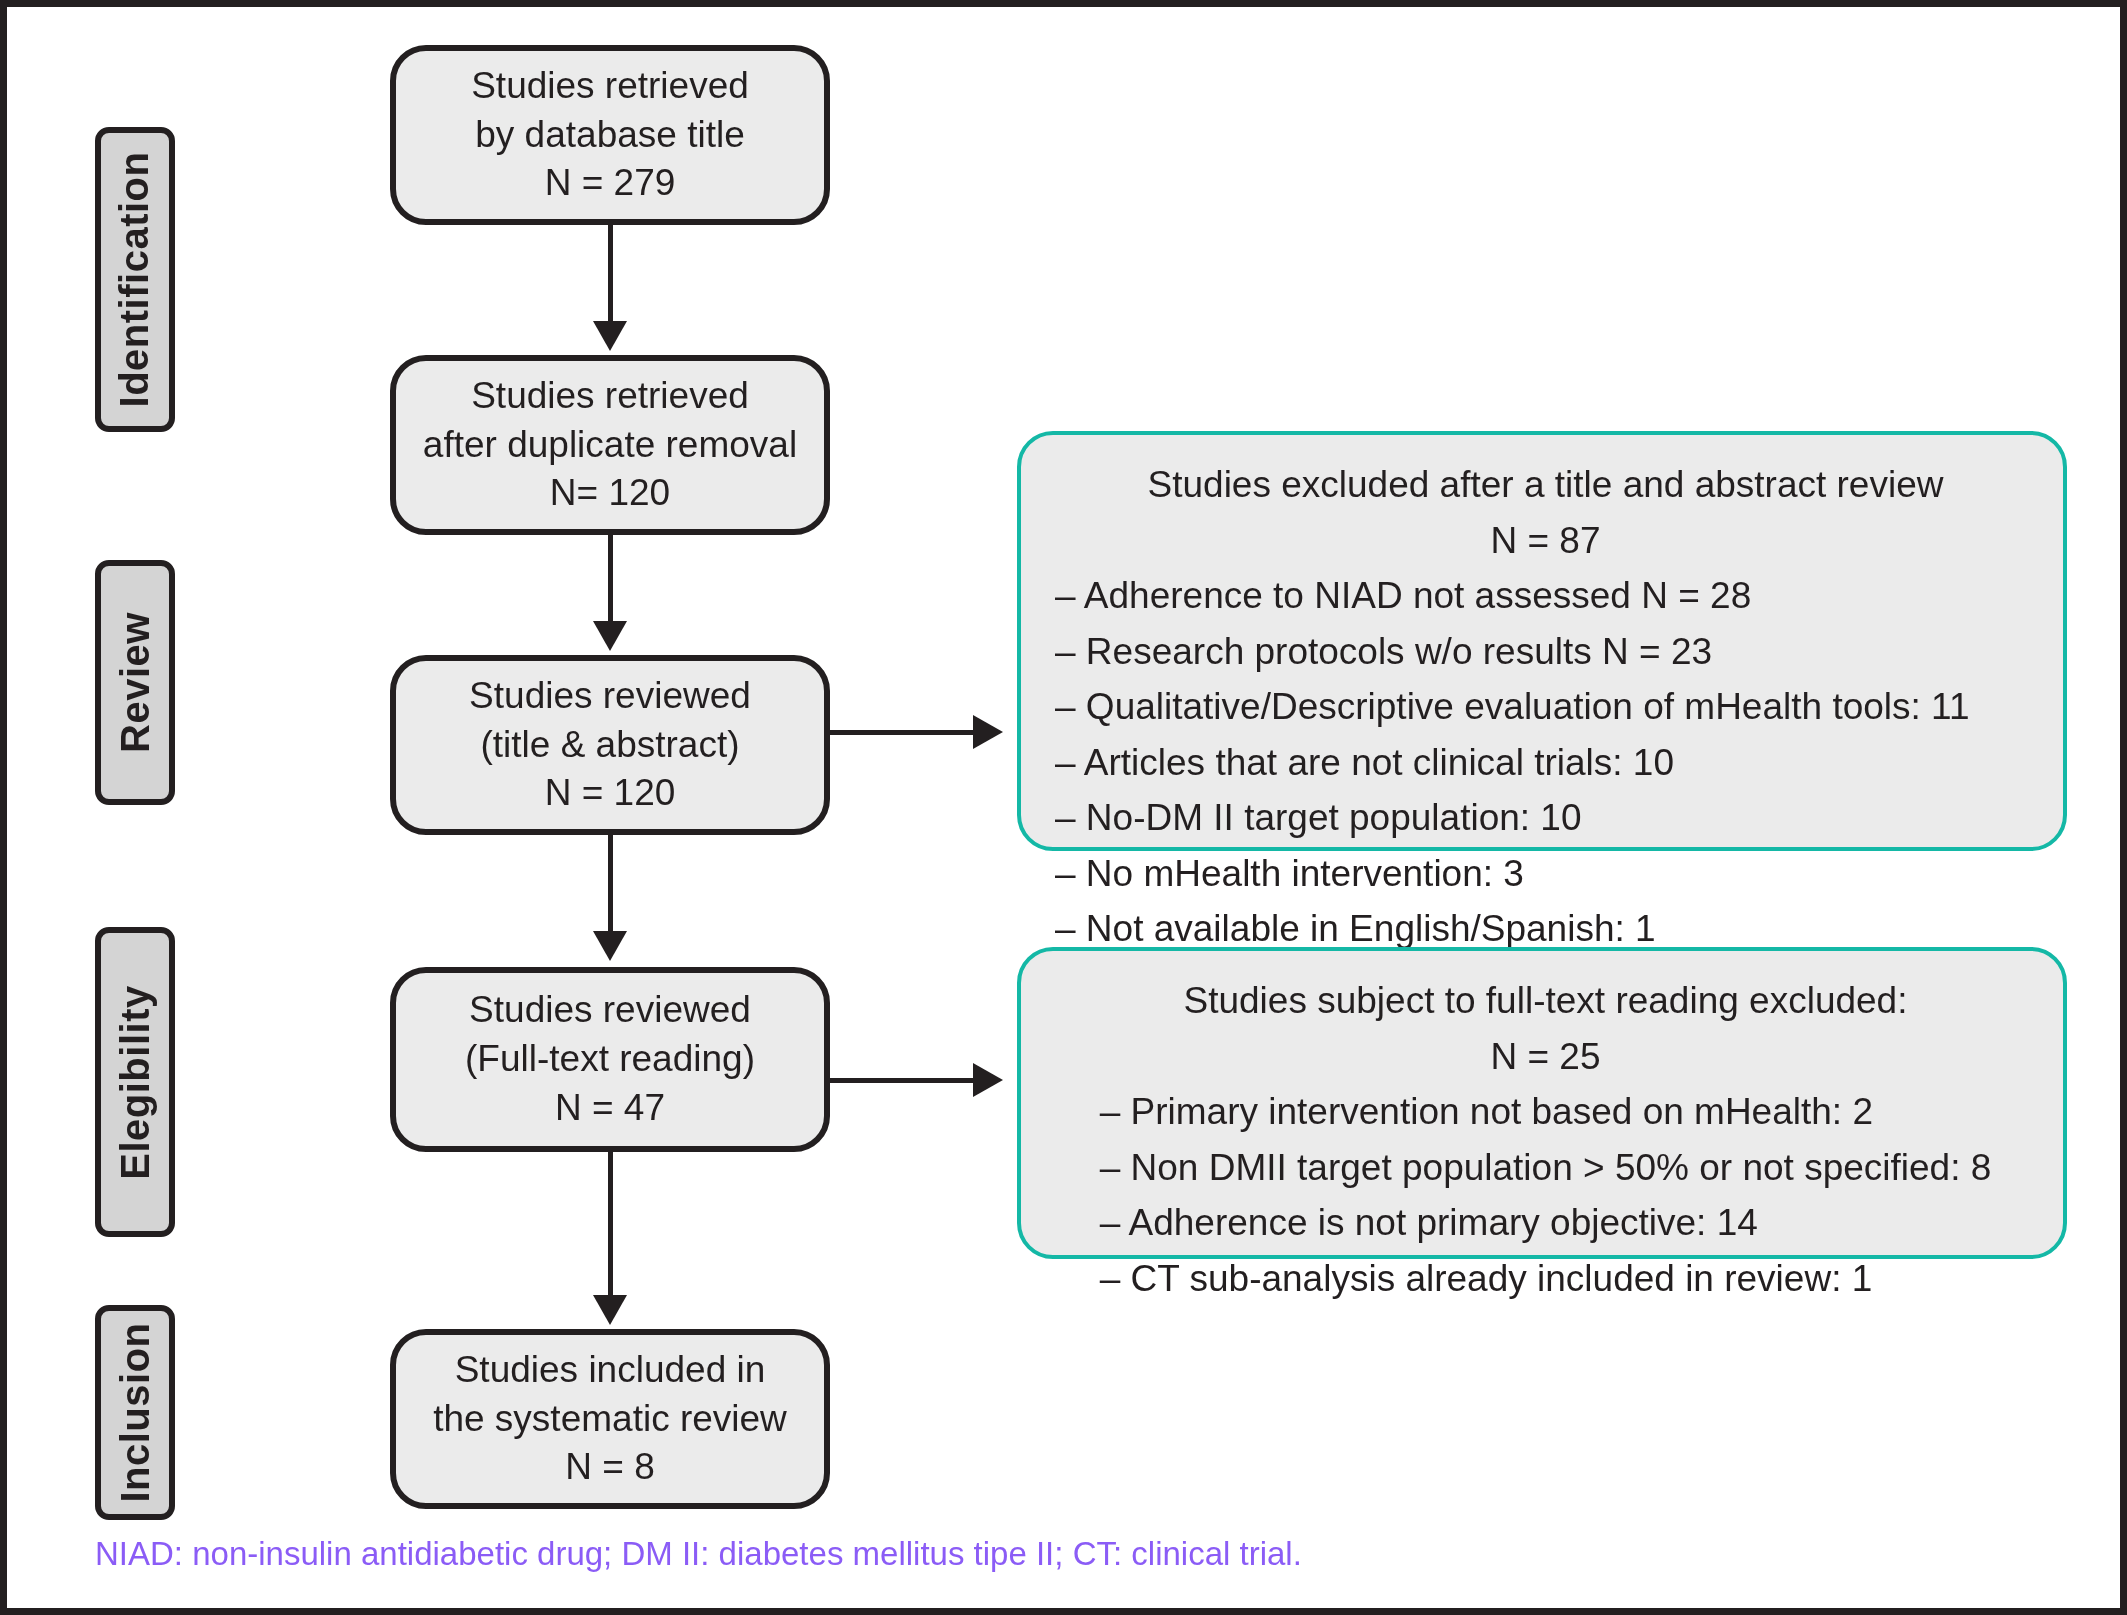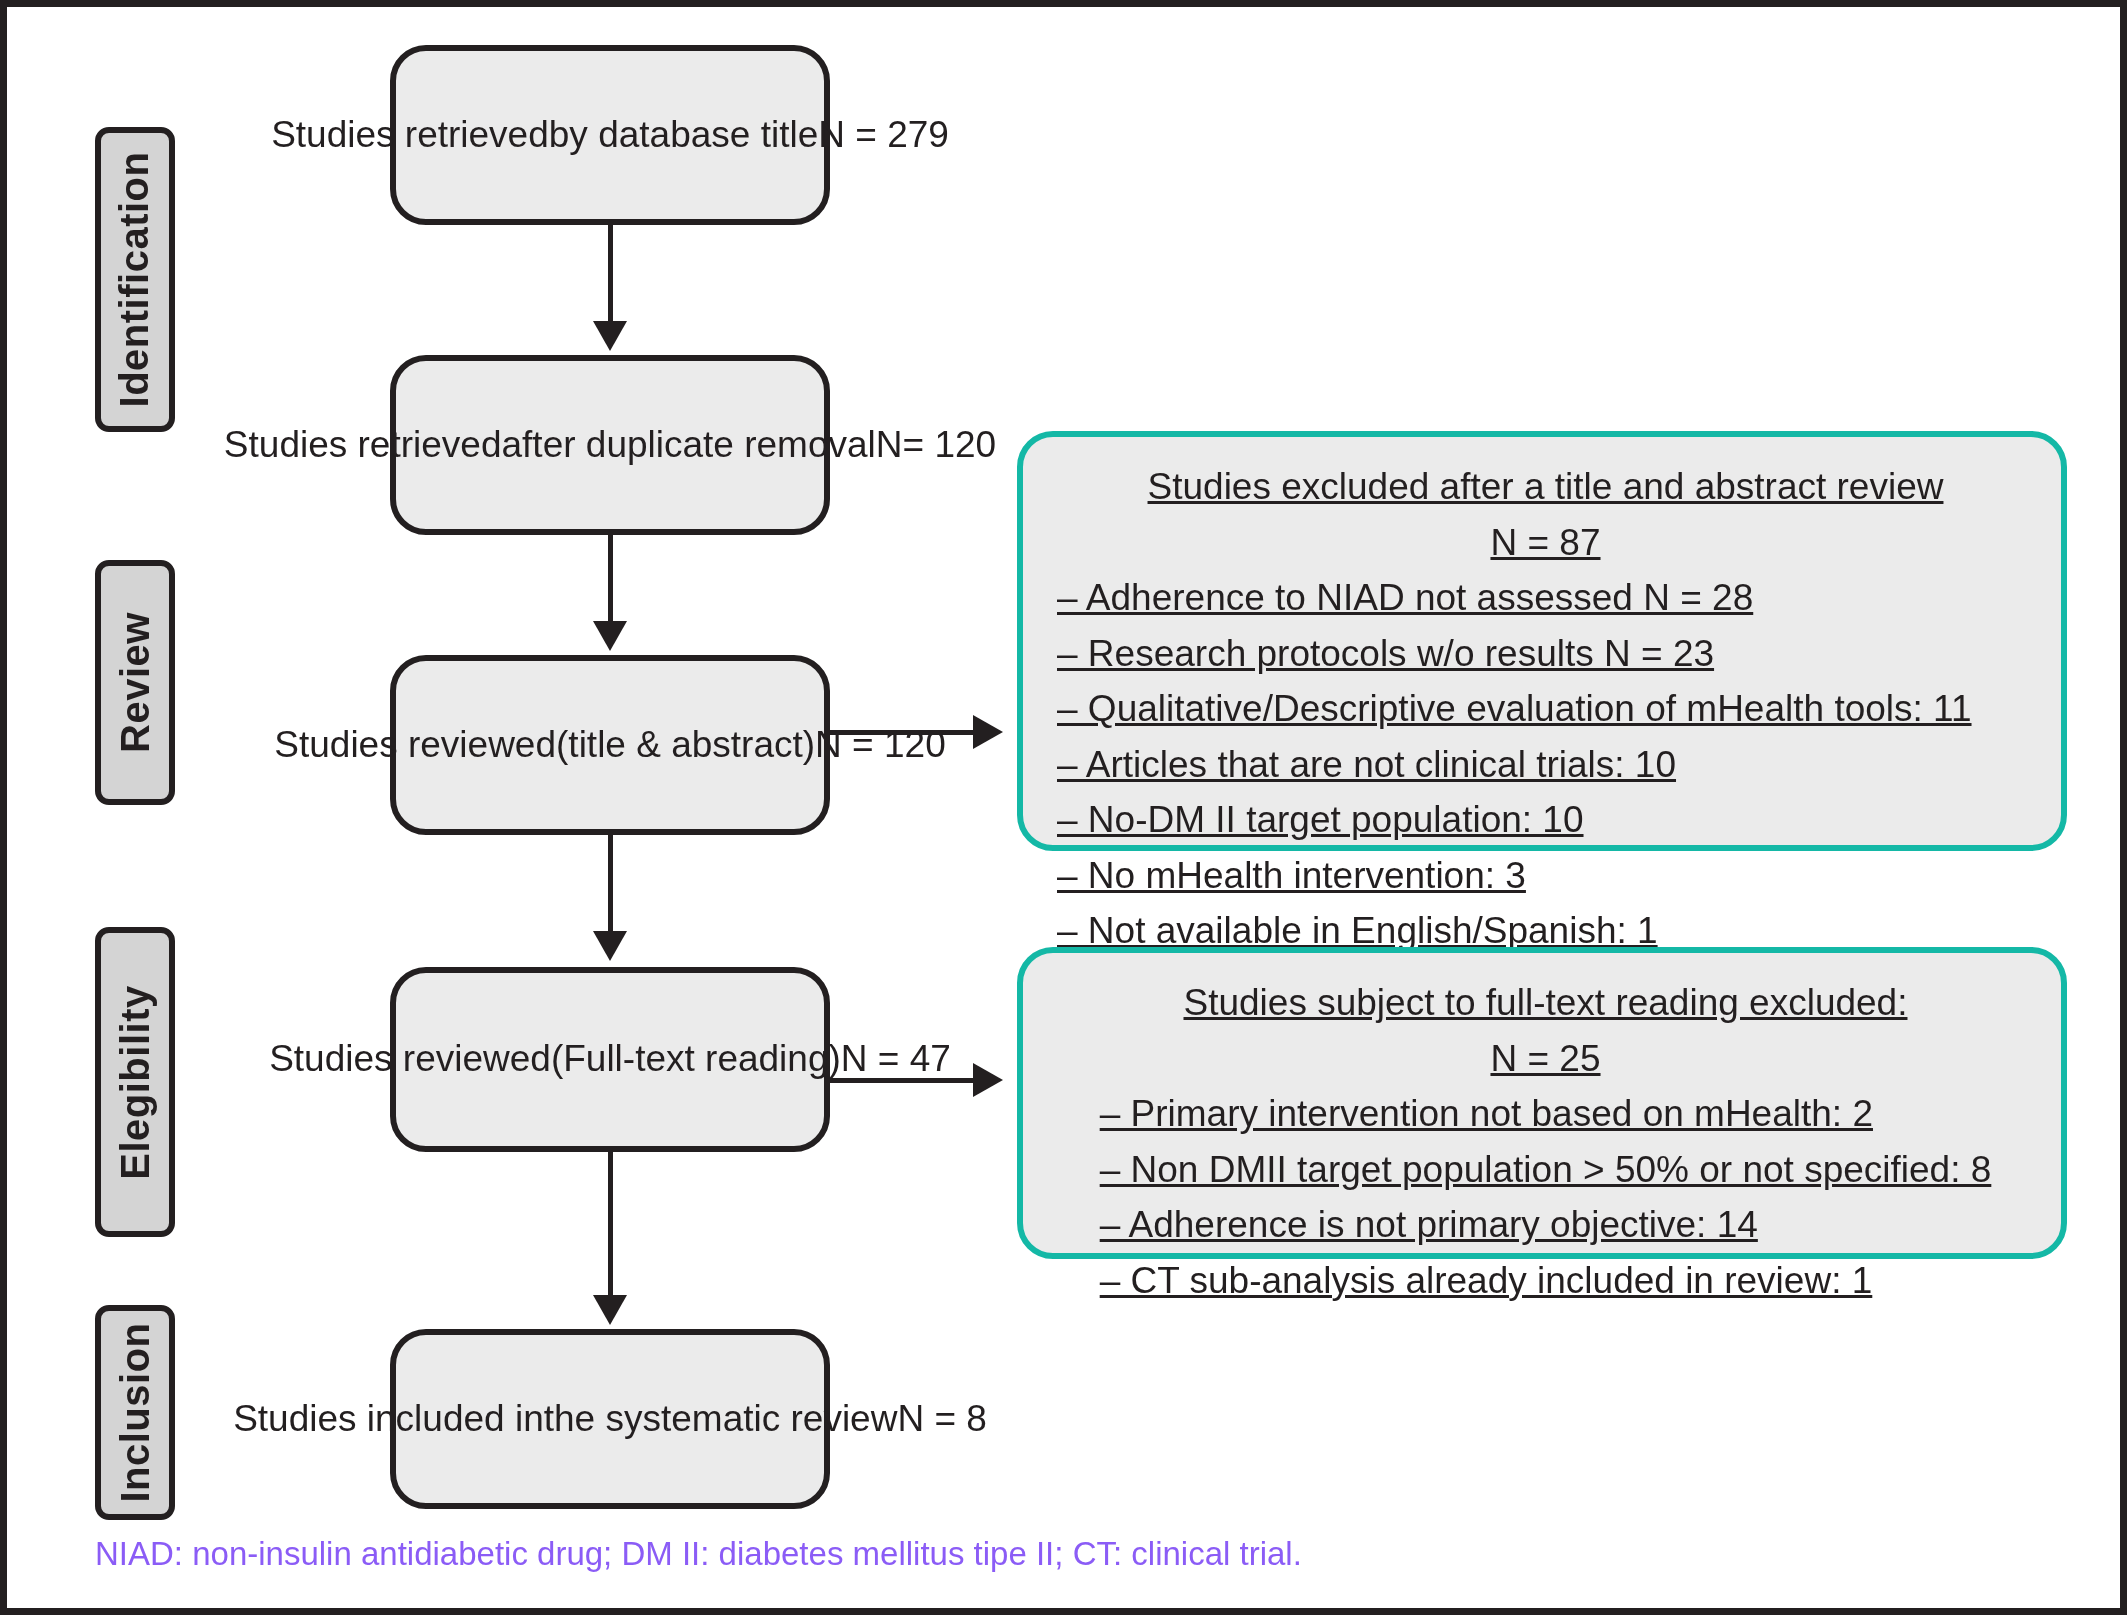--- a/index.html
+++ b/index.html
@@ -40,45 +40,45 @@
     font-family: "Liberation Sans", sans-serif;
   }
   
   .node {
     position: absolute;
     background: #ebebeb;
     border: 6px solid #231f20;
     border-radius: 36px;
     box-sizing: border-box;
     display: flex;
+    flex-direction: column;
     align-items: center;
     justify-content: center;
     color: #231f20;
     font-size: 37px;
     line-height: 1.32;
     text-align: center;
   }
   .node .line {
     display: block;
     white-space: nowrap;
   }
   
   .exclusion {
     position: absolute;
     background: #ebebeb;
-    border: 6px solid #14b8a6;
+    border: 4px solid #14b8a6;
     border-radius: 36px;
     box-sizing: border-box;
     color: #231f20;
     font-size: 37px;
     line-height: 1.5;
     padding: 22px 27px 26px 34px;
     display: flex;
     flex-direction: column;
-    text-decoration: underline;
   }
   .exclusion .ex-head {
     text-align: center;
     white-space: nowrap;
   }
   .exclusion .ex-count {
     text-align: center;
     white-space: nowrap;
   }
   .exclusion .ex-list {

